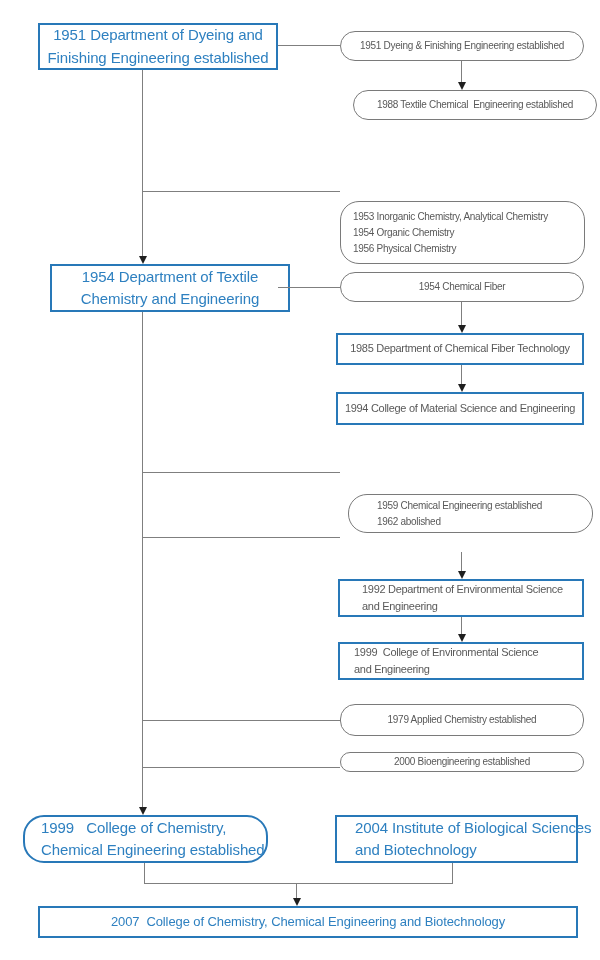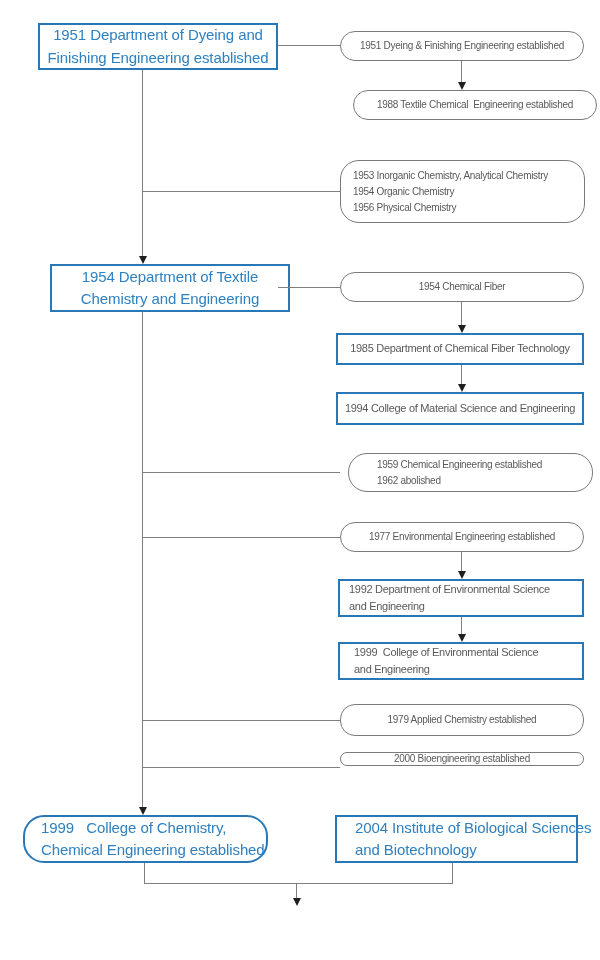--- a/index.html
+++ b/index.html
@@ -15,21 +15,21 @@
   .blue { border:2px solid var(--blue-border); color:var(--blue-text);
           font-size:15px; line-height:1.5; letter-spacing:-0.1px; }
 
   
   .rectb { border:2px solid var(--blue-border); color:var(--gray-text);
            font-size:11px; line-height:1.55; letter-spacing:-0.3px; }
 
   
   .pill { border:1px solid var(--gray-border); border-radius:15px; color:var(--gray-text);
           font-size:10px; line-height:1.6; letter-spacing:-0.3px; }
-  .pill.tall { border-radius:19px; }
+  .pill.tall { border-radius:19px;margin-top:41px; }
 
   .align-left { align-items:flex-start; text-align:left; }
 
   .hline, .vline { position:absolute; background:var(--connector); }
   .hline { height:1px; }
   .vline { width:1px; }
 
   .arrow-down { position:absolute; width:0; height:0; margin-left:-3.5px;
                 border-left:4px solid transparent; border-right:4px solid transparent;
                 border-top:8px solid var(--arrowhead); }
@@ -52,20 +52,23 @@
   <div class="node blue align-left" style="left:23px; top:815px; width:245px; height:48px; padding-left:16px;border-radius:21px;">
     <div class="ln">1999   College of Chemistry,</div>
     <div class="ln">Chemical Engineering established</div>
   </div>
 
   <div class="node blue align-left" style="left:335px; top:815px; width:243px; height:48px; padding-left:18px;">
     <div class="ln">2004 Institute of Biological Sciences</div>
     <div class="ln">and Biotechnology</div>
   </div>
 
+  <div class="node blue" style="left:38px; top:906px; width:540px; height:32px; font-size:13px;">
+    <div class="ln">2007  College of Chemistry, Chemical Engineering and Biotechnology</div>
+  </div>
 
   <div class="node pill" style="left:340px; top:31px; width:244px; height:30px;">
     <div class="ln">1951 Dyeing &amp; Finishing Engineering established</div>
   </div>
 
   <div class="node pill" style="left:353px; top:90px; width:244px; height:30px;">
     <div class="ln">1988 Textile Chemical  Engineering established</div>
   </div>
 
   <div class="node pill tall align-left" style="left:340px; top:160px; width:245px; height:63px; padding-left:12px;">
@@ -84,39 +87,36 @@
 
   <div class="node rectb" style="left:336px; top:392px; width:248px; height:33px;">
     <div class="ln">1994 College of Material Science and Engineering</div>
   </div>
 
   <div class="node pill tall align-left" style="left:348px; top:453px; width:245px; height:39px; padding-left:28px;">
     <div class="ln">1959 Chemical Engineering established</div>
     <div class="ln">1962 abolished</div>
   </div>
 
-  <div class="node pill" style="left:340px; top:522px; width:244px; height:30px;">
-    <div class="ln">1977 Environmental Engineering established</div>
-  </div>
 
-  <div class="node rectb align-left" style="left:338px; top:579px; width:246px; height:38px; padding-left:9px;">
+  <div class="node rectb align-left" style="left:338px; top:579px; width:246px; height:38px; padding-left:22px;">
     <div class="ln">1992 Department of Environmental Science</div>
     <div class="ln">and Engineering</div>
   </div>
 
   <div class="node rectb align-left" style="left:338px; top:642px; width:246px; height:38px; padding-left:14px;">
     <div class="ln">1999  College of Environmental Science</div>
     <div class="ln">and Engineering</div>
   </div>
 
   <div class="node pill" style="left:340px; top:704px; width:244px; height:32px;">
     <div class="ln">1979 Applied Chemistry established</div>
   </div>
 
-  <div class="node pill" style="left:340px; top:752px; width:244px; height:14px;">
+  <div class="node pill" style="left:340px; top:752px; width:244px; height:20px;">
     <div class="ln">2000 Bioengineering established</div>
   </div>
 
   <div class="hline" style="left:278px; top:45px; width:62px;"></div>
 
   <div class="vline" style="left:142px; top:70px; height:186px;"></div>
   <div class="arrow-down" style="left:142px; top:256px;"></div>
 
   <div class="hline" style="left:142px; top:191px; width:198px;"></div>
 

